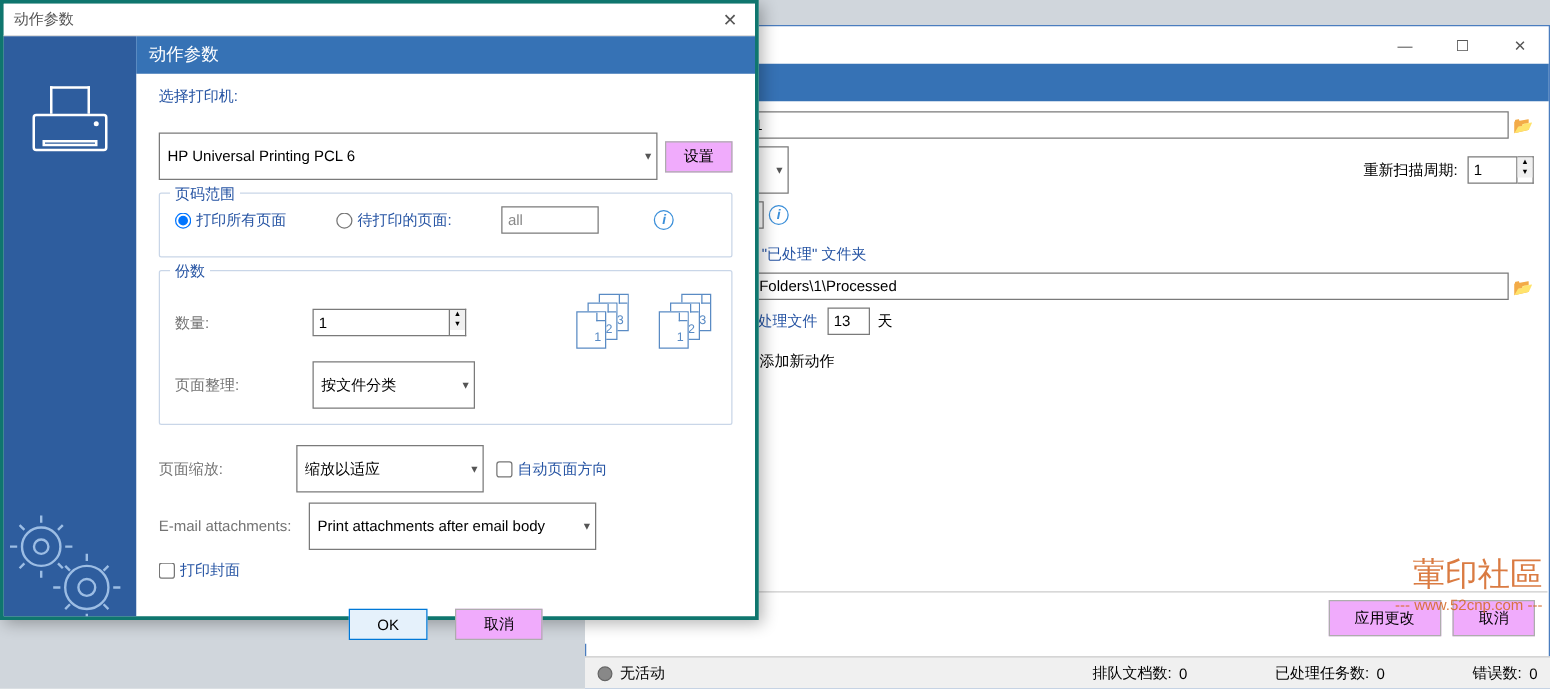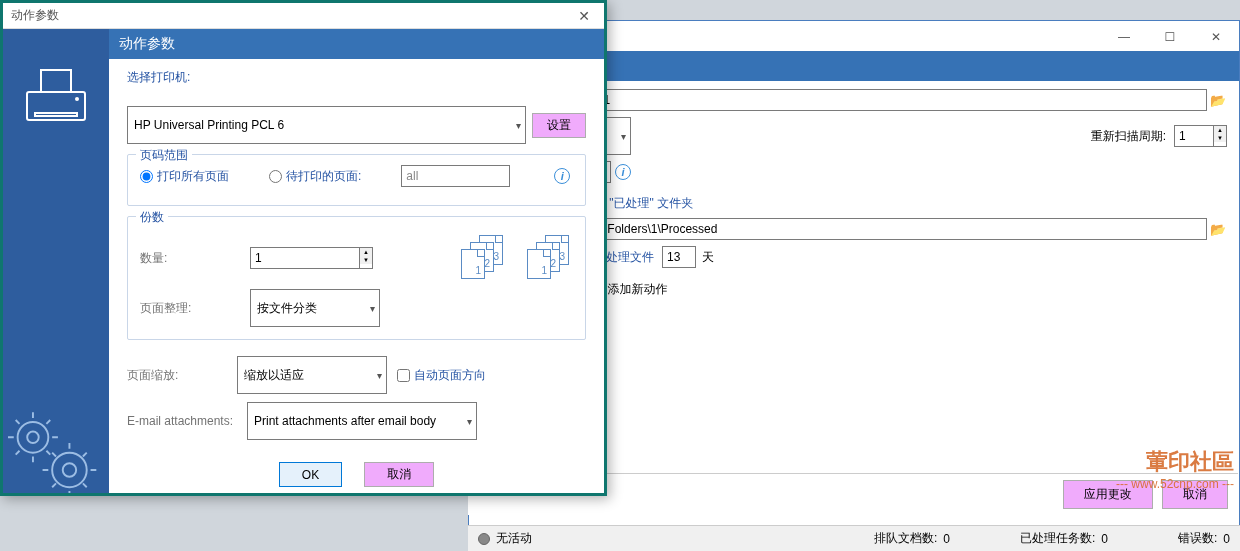--- a/index.html
+++ b/index.html
@@ -56,21 +56,21 @@
 .radio { display: inline-flex; align-items: center; color: #2654a3; }
 .radio input { margin-right: 4px; }
 .checkbox { display: inline-flex; align-items: center; color: #2654a3; }
 .checkbox input { margin-right: 4px; }
 .dlg-buttons { display: flex; justify-content: center; gap: 16px; margin-top: 22px; }
 .pages-icon { width: 46px; height: 46px; position: relative; }
 .pages-icon .pg { position: absolute; border: 1.5px solid #5a8bc4; background: #fff; width: 24px; height: 30px; }
 .pages-icon .pg::before { content: ""; position: absolute; top: 0; right: 0; width: 6px; height: 6px; border-left: 1.5px solid #5a8bc4; border-bottom: 1.5px solid #5a8bc4; background: #fff; }
 .pages-icon .pg span { position: absolute; bottom: 2px; right: 3px; color: #5a8bc4; font-size: 10px; }
 .watermark { position: absolute; right: 6px; bottom: 60px; color: #d66d2e; font-size: 14px; text-align: right; opacity: .9; pointer-events: none; }
-.watermark .logo { font-size: 22px; font-weight: bold; }
+.watermark .logo { font-size: 26px; font-weight: normal; }
 </style>
 </head>
 <body>
 
 <div class="bg-window">
   <div class="bg-controls">
     <div>—</div>
     <div>☐</div>
     <div>✕</div>
   </div>
@@ -206,21 +206,21 @@
           <div class="group-title">页码范围</div>
           <div class="row" style="gap:40px">
             <label class="radio">
                 <input type="radio" name="pr" checked="" style="">
                 <span>打印所有页面</span>
               </label>
             <label class="radio">
                 <input type="radio" name="pr" style="">
                 <span>待打印的页面:</span>
               </label>
-            <div class="input-like" style="width:109px">
+            <div class="input-like" style="width:78px">
                 <span style="color:#888">all</span>
               </div>
             <span class="info-icon">i</span>
           </div>
         </div>
 
         <div class="group">
           <div class="group-title">份数</div>
           <div class="form-row">
             <span class="lbl">数量:</span>
@@ -275,20 +275,26 @@
               <input type="checkbox" style="">
               <span>自动页面方向</span>
             </label>
         </div>
         <div class="form-row">
           <span class="lbl" style="width:110px">E-mail attachments:</span>
           <div class="select-like" style="width:230px">
               <span>Print attachments after email body</span>
             </div>
         </div>
+        <div class="form-row">
+          <label class="checkbox">
+              <input type="checkbox" style="">
+              <span>打印封面</span>
+            </label>
+        </div>
 
         <div class="dlg-buttons">
           <button class="btn-primary">OK</button>
           <button class="btn" style="padding:3px 22px">取消</button>
         </div>
       </div>
     </div>
   </div>
 </div>
 

